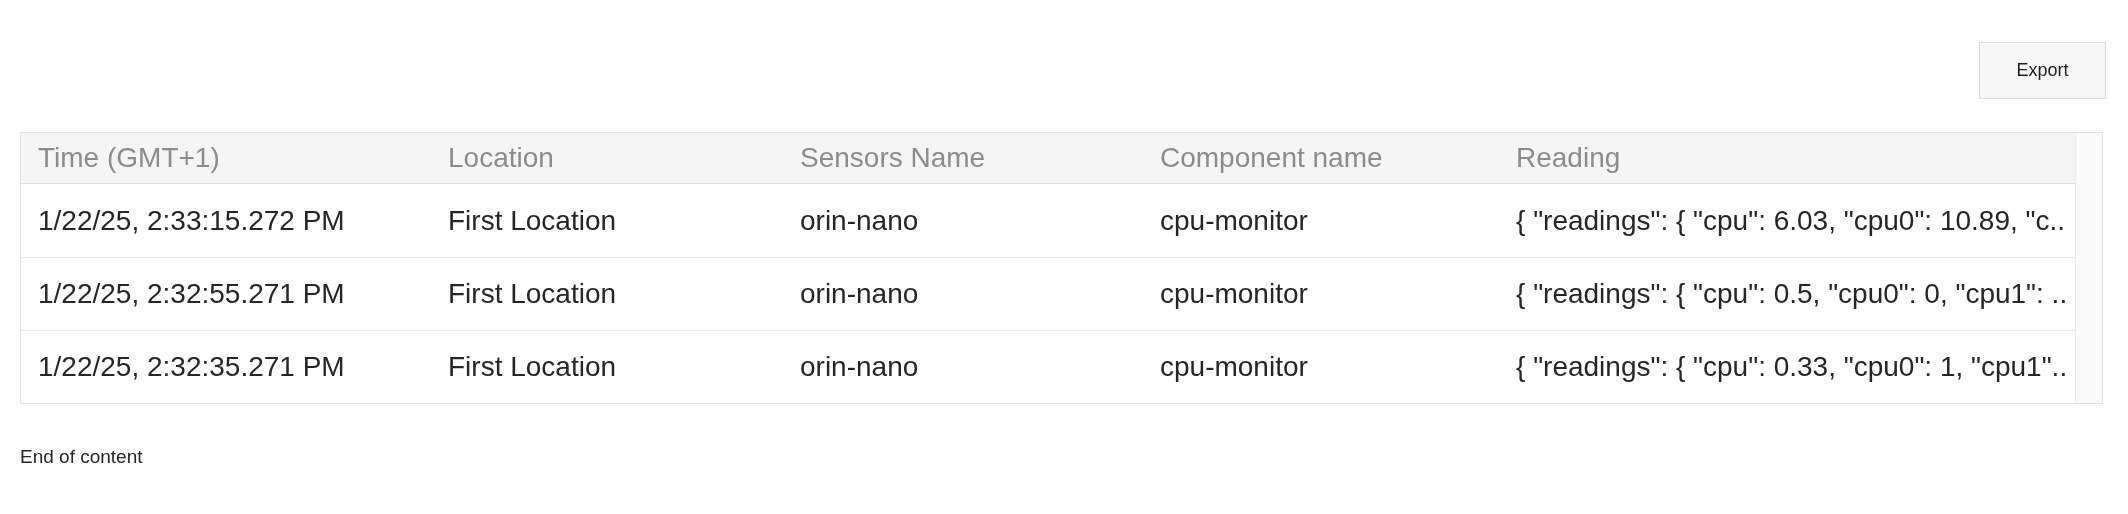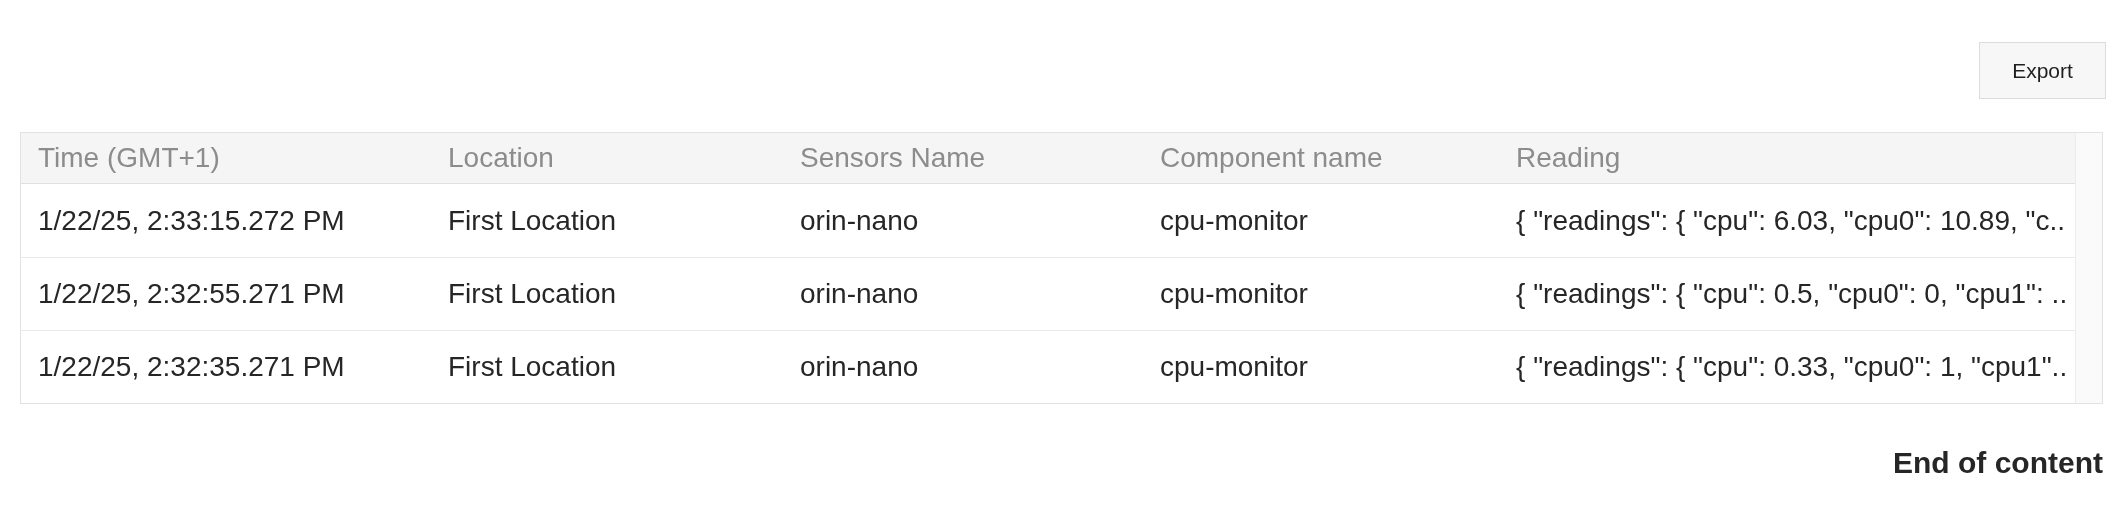--- a/index.html
+++ b/index.html
@@ -33,21 +33,21 @@
     font-weight: bold;
     border-bottom: 4px solid #161616;
     margin-bottom: -2px;
   }
   .export-btn {
     position: absolute; right: 0; top: 42px;
     width: 127px; height: 57px;
     background: #f7f7f7;
     border: 1px solid #dcdcdc;
     font-family: "Liberation Sans", sans-serif;
-    font-size: 21px;
+    font-size: 18px;
     color: #1f1f1f;
     cursor: pointer;
   }
 
   
   .table-wrap {
     position: absolute;
     left: 20px; top: 132px;
     width: 2083px;
     border: 1px solid #e2e2e2;
@@ -87,23 +87,23 @@
     color: #262626;
     white-space: nowrap;
     overflow: hidden;
   }
 
   
   .end-of-content {
     position: absolute;
     left: 20px; top: 446px;
     width: 2083px;
-    text-align: right;
-    font-size: 30px;
-    font-weight: 700;
+    text-align: left;
+    font-size: 19px;
+    font-weight: 400;
     color: #262626;
   }
 </style>
 </head>
 <body>
 
 <div class="topbar">
   <button class="export-btn">Export</button>
 </div>
 

